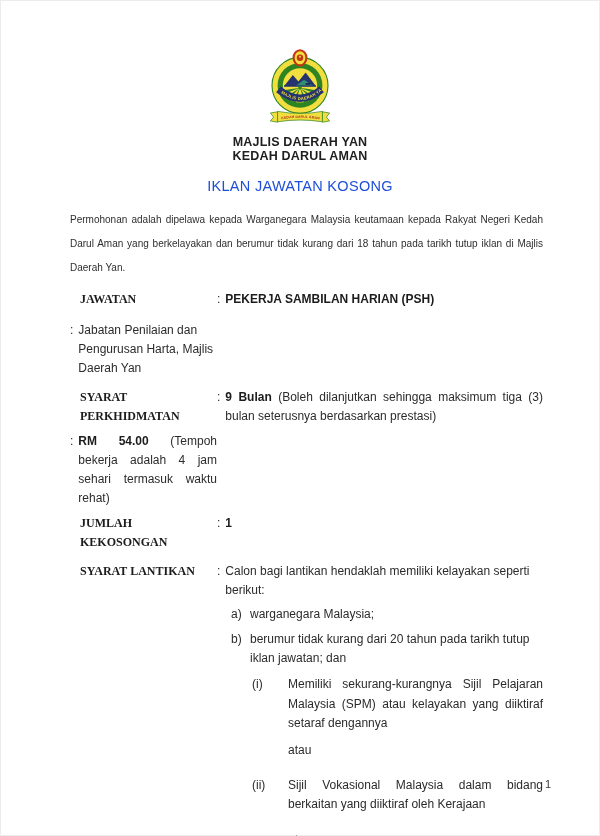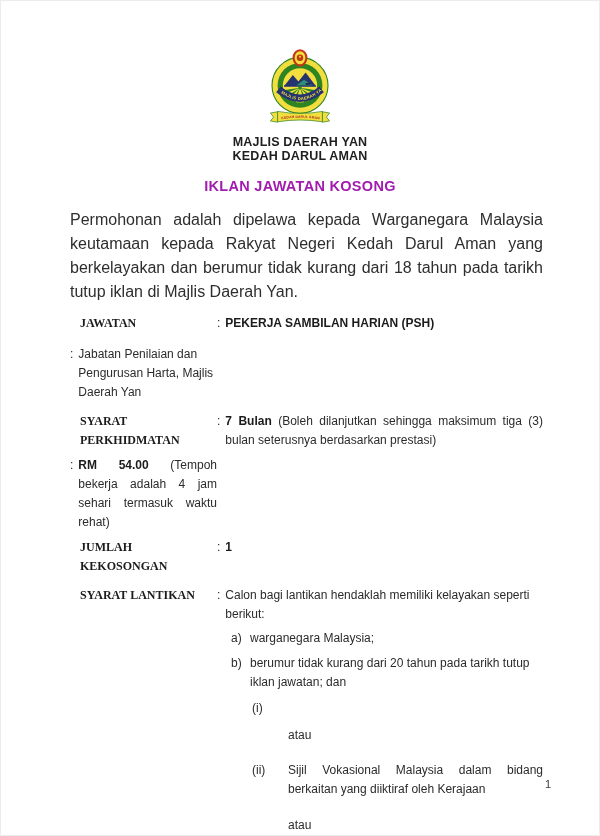--- a/index.html
+++ b/index.html
@@ -14,25 +14,25 @@
     overflow:hidden;
   }
   .logo-wrap { display:flex; justify-content:center; padding-top:47px; }
   .org-name {
     text-align:center; margin-top:8px;
     font-weight:bold; font-size:12.5px; line-height:14px;
     letter-spacing:0.2px; color:#1e1e1e;
   }
   .doc-title {
     text-align:center; margin-top:15px;
-    font-weight:bold; font-size:14.5px; letter-spacing:0.3px; color:#a21caf;
+    font-weight:normal; font-size:14.5px; letter-spacing:0.3px; color:#1d4ed8;
   }
   .intro {
     margin:14px 57px 0 70px;
-    text-align:justify; line-height:24px; font-size:16px; color:#2e2e2e;
+    text-align:justify; line-height:24px; font-size:10px; color:#2e2e2e;
   }
   .kv { margin:10px 57px 0 70px; }
   .kv-row { display:grid; grid-template-columns:147px 1fr; }
   .kv-label {
     font-weight:bold; box-sizing:border-box;
     width:130px; padding-left:10px; line-height:19px; color:#1c1c1c;font-family:Liberation Serif, serif;
   }
   .kv-value { display:flex; line-height:19px; }
   .colon { flex:0 0 auto; margin-right:5px; }
   .val-text { flex:1; }
@@ -133,21 +133,21 @@
       <div class="kv-value">
         <span class="colon">:</span>
         <div class="val-text"><span class="b"></span><span>Jabatan Penilaian dan Pengurusan Harta, Majlis Daerah Yan</span></div>
       </div>
     </div>
 
     <div class="kv-row mb6 justify">
       <div class="kv-label">SYARAT PERKHIDMATAN</div>
       <div class="kv-value">
         <span class="colon">:</span>
-        <div class="val-text"><span class="b">7 Bulan</span><span> (Boleh dilanjutkan sehingga maksimum tiga (3) bulan seterusnya berdasarkan prestasi)</span></div>
+        <div class="val-text"><span class="b">9 Bulan</span><span> (Boleh dilanjutkan sehingga maksimum tiga (3) bulan seterusnya berdasarkan prestasi)</span></div>
       </div>
     </div>
 
     <div class="kv-row mb6 justify">
       <div class="kv-value">
         <span class="colon">:</span>
         <div class="val-text"><span class="b">RM 54.00</span><span> (Tempoh bekerja adalah 4 jam sehari termasuk waktu rehat)</span></div>
       </div>
     </div>
 
@@ -174,20 +174,21 @@
         <span class="li-text">warganegara Malaysia;</span>
       </div>
 
       <div class="li">
         <span class="li-marker">b)</span>
         <span class="li-text">berumur tidak kurang dari 20 tahun pada tarikh tutup iklan jawatan; dan</span>
       </div>
 
       <div class="roman">
         <span class="li-marker">(i)</span>
+        <span class="li-text">Memiliki sekurang-kurangnya Sijil Pelajaran Malaysia (SPM) atau kelayakan yang diiktiraf setaraf dengannya</span>
       </div>
 
       <div class="atau a1">atau</div>
 
       <div class="roman gap">
         <span class="li-marker">(ii)</span>
         <span class="li-text">Sijil Vokasional Malaysia dalam bidang berkaitan yang diiktiraf oleh Kerajaan</span>
       </div>
 
       <div class="atau a2">atau</div>

